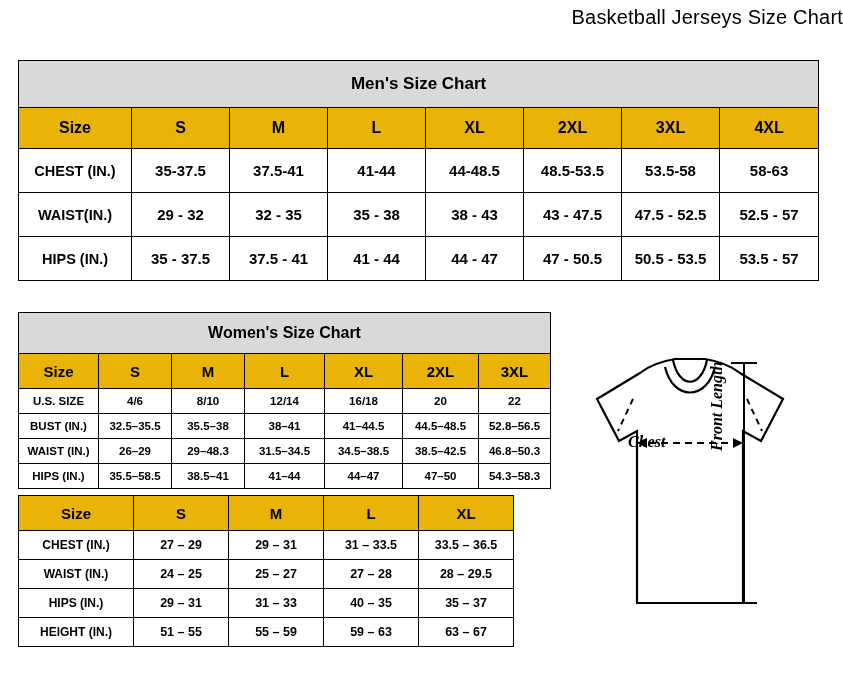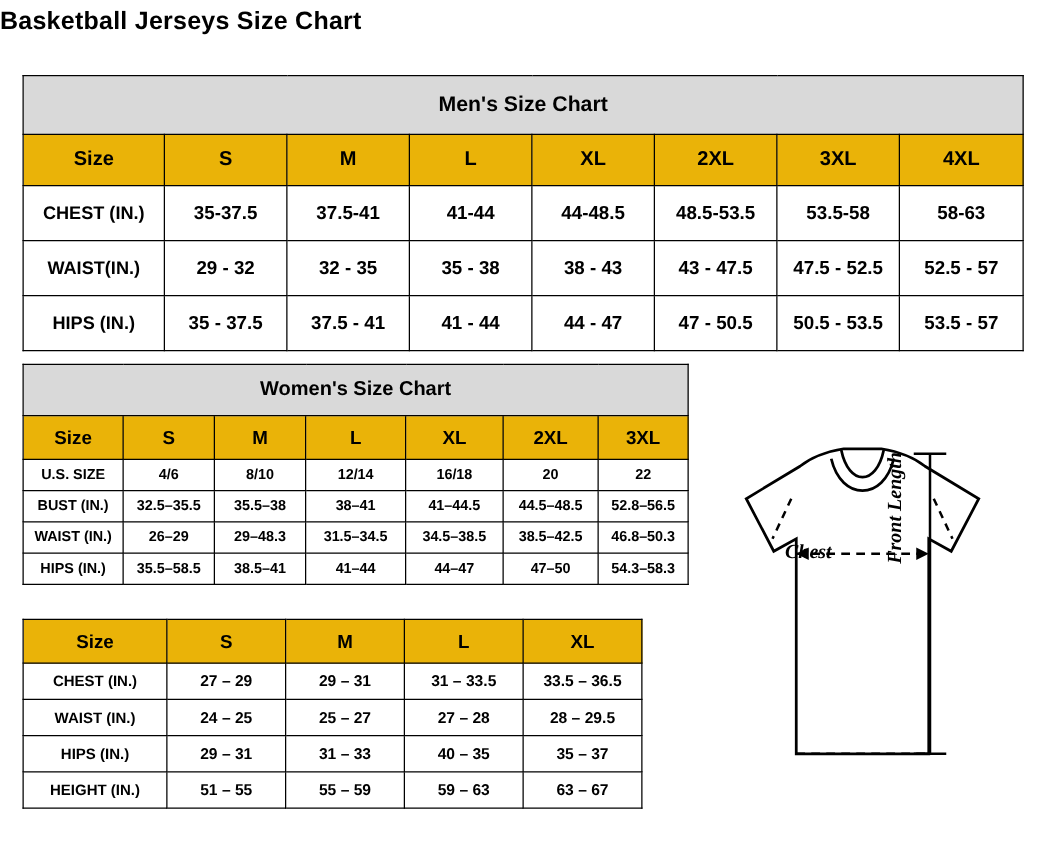--- a/index.html
+++ b/index.html
@@ -13,23 +13,23 @@
     position: relative;
     font-family: "Liberation Sans", sans-serif;
     color: #000000;
     overflow: hidden;
   }
   #page-title {
     position: absolute;
     top: 6px;
     left: 0;
     width: 843px;
-    text-align: left;
+    text-align: right;
     font-size: 20px;
-    font-weight: bold;
+    font-weight: normal;
     letter-spacing: 0.2px;
   }
 
   table {
     border-collapse: collapse;
     table-layout: fixed;
   }
   table td, table th {
     border: 1px solid #000000;
     text-align: center;
@@ -66,21 +66,21 @@
     font-size: 15px;
   }
   #mens-table td.rowlabel {
     font-size: 14.5px;
   }
 
   
   #womens-table {
     position: absolute;
     left: 18px;
-    top: 291px;
+    top: 312px;
     width: 532px;
   }
   #womens-table .chart-title td {
     height: 38px;
     font-size: 16px;
   }
   #womens-table .hdr td {
     height: 32px;
     font-size: 15px;
   }

